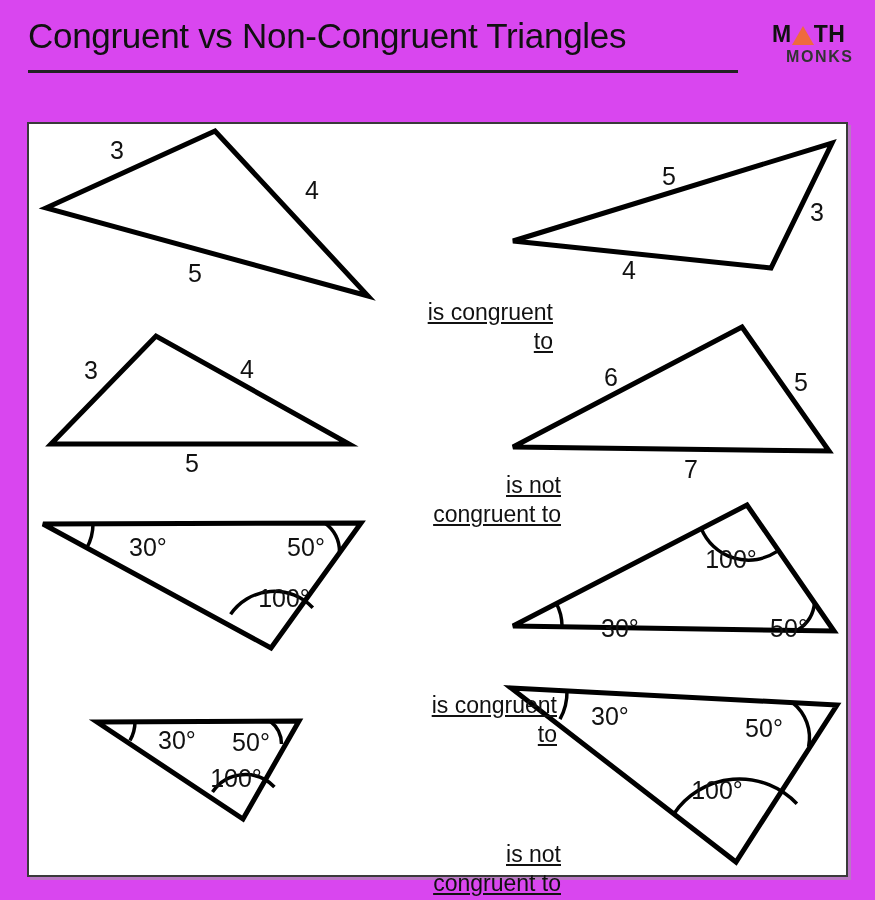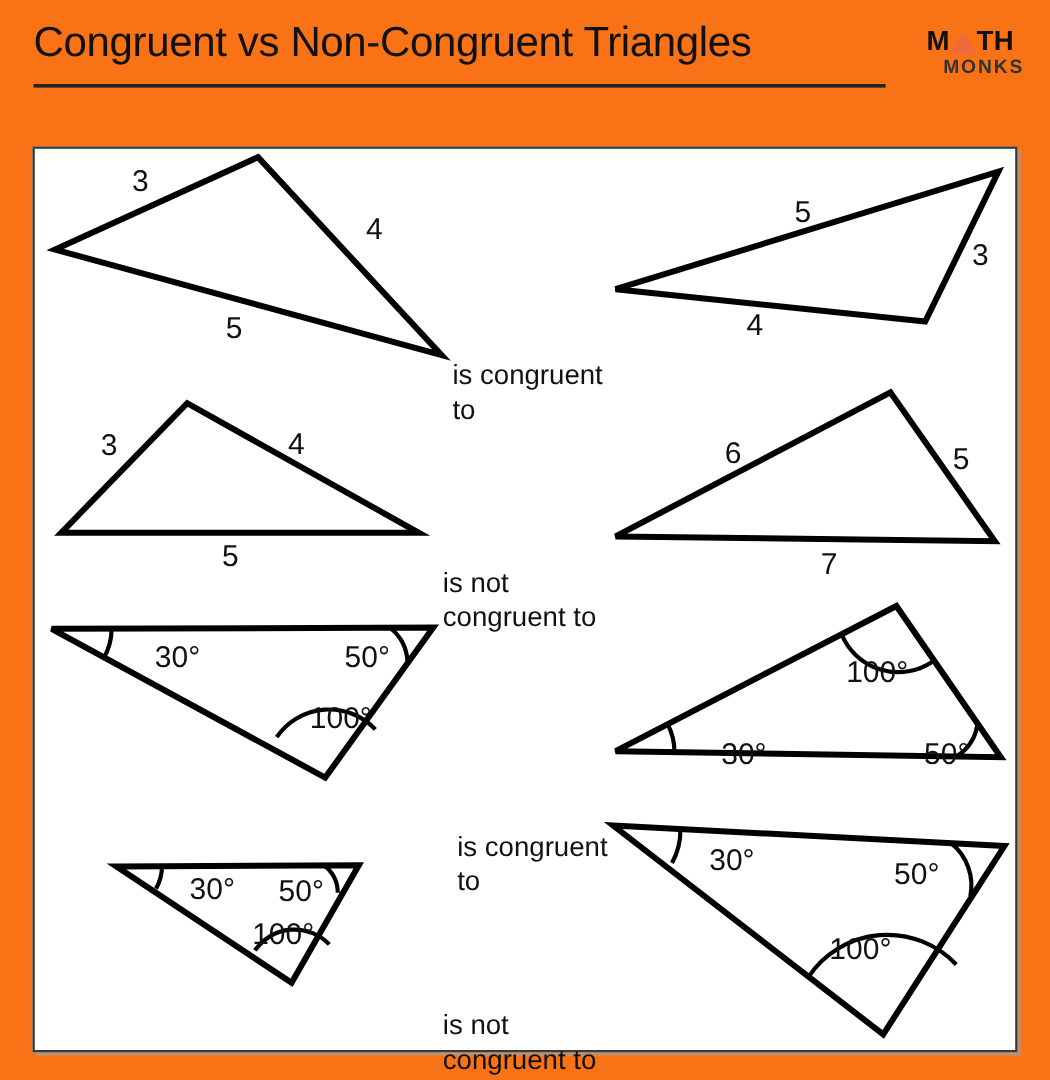--- a/index.html
+++ b/index.html
@@ -12,21 +12,21 @@
     height: 900px;
     position: relative;
     font-family: "Liberation Sans", sans-serif;
     overflow: hidden;
   }
   #page {
     position: absolute;
     left: 0; top: 0;
     width: 875px;
     height: 900px;
-    background: #f97316;
+    background: #d946ef;
   }
   
   #header {
     position: absolute;
     left: 0; top: 0;
     width: 875px;
     height: 110px;
   }
   #page-title {
     position: absolute;
@@ -120,26 +120,27 @@
   }
   .side-label, .angle-label {
     font-family: "Liberation Sans", sans-serif;
     font-size: 25px;
     fill: #111111;
   }
   .angle-label { font-size: 25px; }
   
   .connector {
     position: absolute;
-    text-align: left;
+    text-align: right;
     font-size: 23px;
     line-height: 29px;
     color: #111111;
     font-family: "Liberation Sans", sans-serif;
     white-space: pre-line;
+    text-decoration: underline;
   }
   #conn-1 { left: 348px; top: 174px; width: 176px; }
   #conn-2 { left: 340px; top: 347px; width: 192px; }
   #conn-3 { left: 352px; top: 567px; width: 176px; }
   #conn-4 { left: 340px; top: 716px; width: 192px; }
 </style>
 </head>
 <body>
 
 <div id="page">

